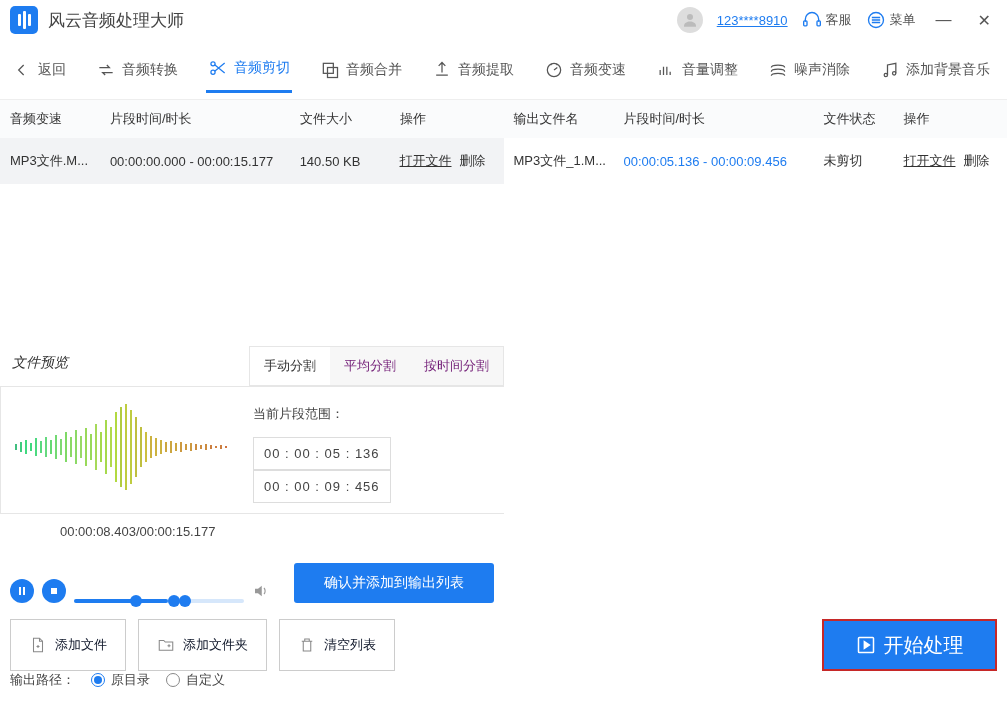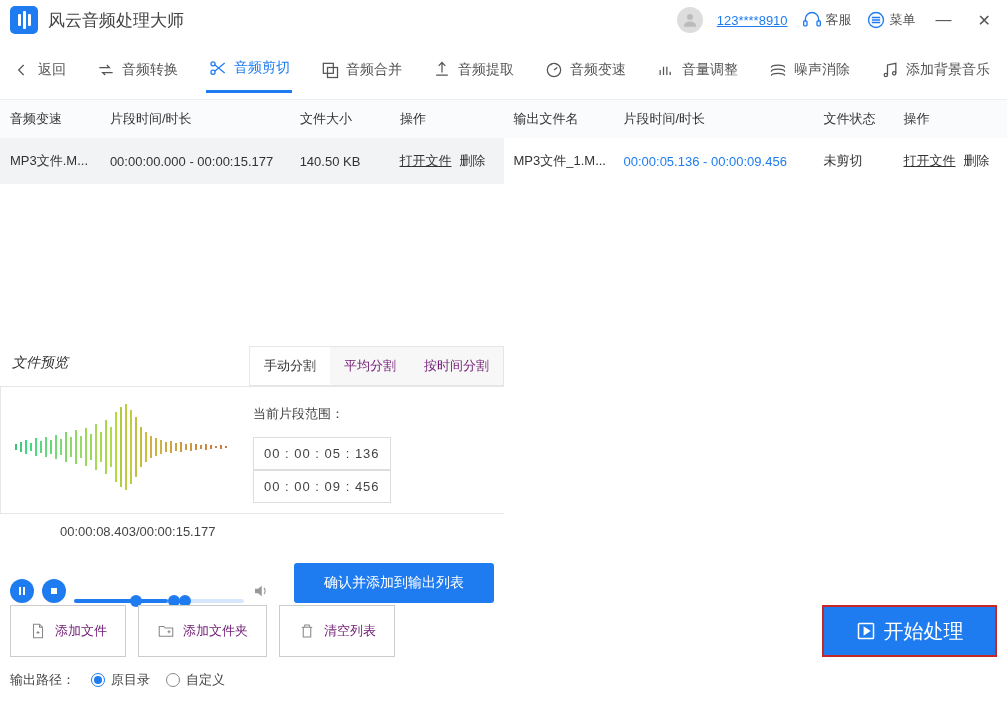--- a/index.html
+++ b/index.html
@@ -49,25 +49,25 @@
 .pbtn svg { fill:#fff; }
 .time-txt { margin-left:40px; color:#444; position:absolute; top:168px; left:20px; }
 .track { flex:1; height:4px; background:#d6e7fb; position:relative; border-radius:2px; }
 .track .prog { position:absolute; left:0; top:0; height:4px; background:#1e7cf0; border-radius:2px; }
 .track .thumb { position:absolute; top:-4px; width:12px; height:12px; background:#1e7cf0; border-radius:50%; }
 .vol { width:20px; color:#888; }
 .confirm-btn { width:200px; height:40px; background:#1e7cf0; color:#fff; border:none; border-radius:3px; font-size:14px; cursor:pointer; margin:8px 0 0 14px; }
 
 .bottom { position:absolute; bottom:0; left:0; right:0; padding:12px 10px 14px; }
 .brow { display:flex; align-items:center; gap:12px; }
-.bbtn { display:flex; align-items:center; gap:8px; border:1px solid #ccc; padding:16px 18px; cursor:pointer; background:#fff; color:#701a75; }
+.bbtn { display:flex; align-items:center; gap:8px; border:1px solid #ccc; padding:16px 18px; cursor:pointer; background:#fff; color:#0f172a; }
 .bbtn svg { width:18px; height:18px; stroke:#888; stroke-width:1.4; fill:none; }
 .start-btn { margin-left:auto; width:175px; height:52px; background:#1e7cf0; color:#fff; border:2px solid #c62828; display:flex; align-items:center; justify-content:center; gap:8px; font-size:20px; cursor:pointer; }
 .start-btn svg{ stroke:#fff; fill:none; stroke-width:1.8; width:20px; height:20px; }
-.outrow { margin-top:14px; display:flex; align-items:center; gap:16px; color:#444; }
+.outrow { display:flex; align-items:center; gap:16px; color:#444; }
 .radio { width:14px; height:14px; border-radius:50%; border:1px solid #888; display:inline-flex; align-items:center; justify-content:center; }
 .radio.checked { border-color:#1e7cf0; }
 .radio.checked::after { content:""; width:8px; height:8px; background:#1e7cf0; border-radius:50%; }
 .radio-wrap { display:flex; align-items:center; gap:6px; cursor:pointer;text-align:center; }
 </style>
 </head>
 <body>
 
 <div class="titlebar">
   <div class="logo">

